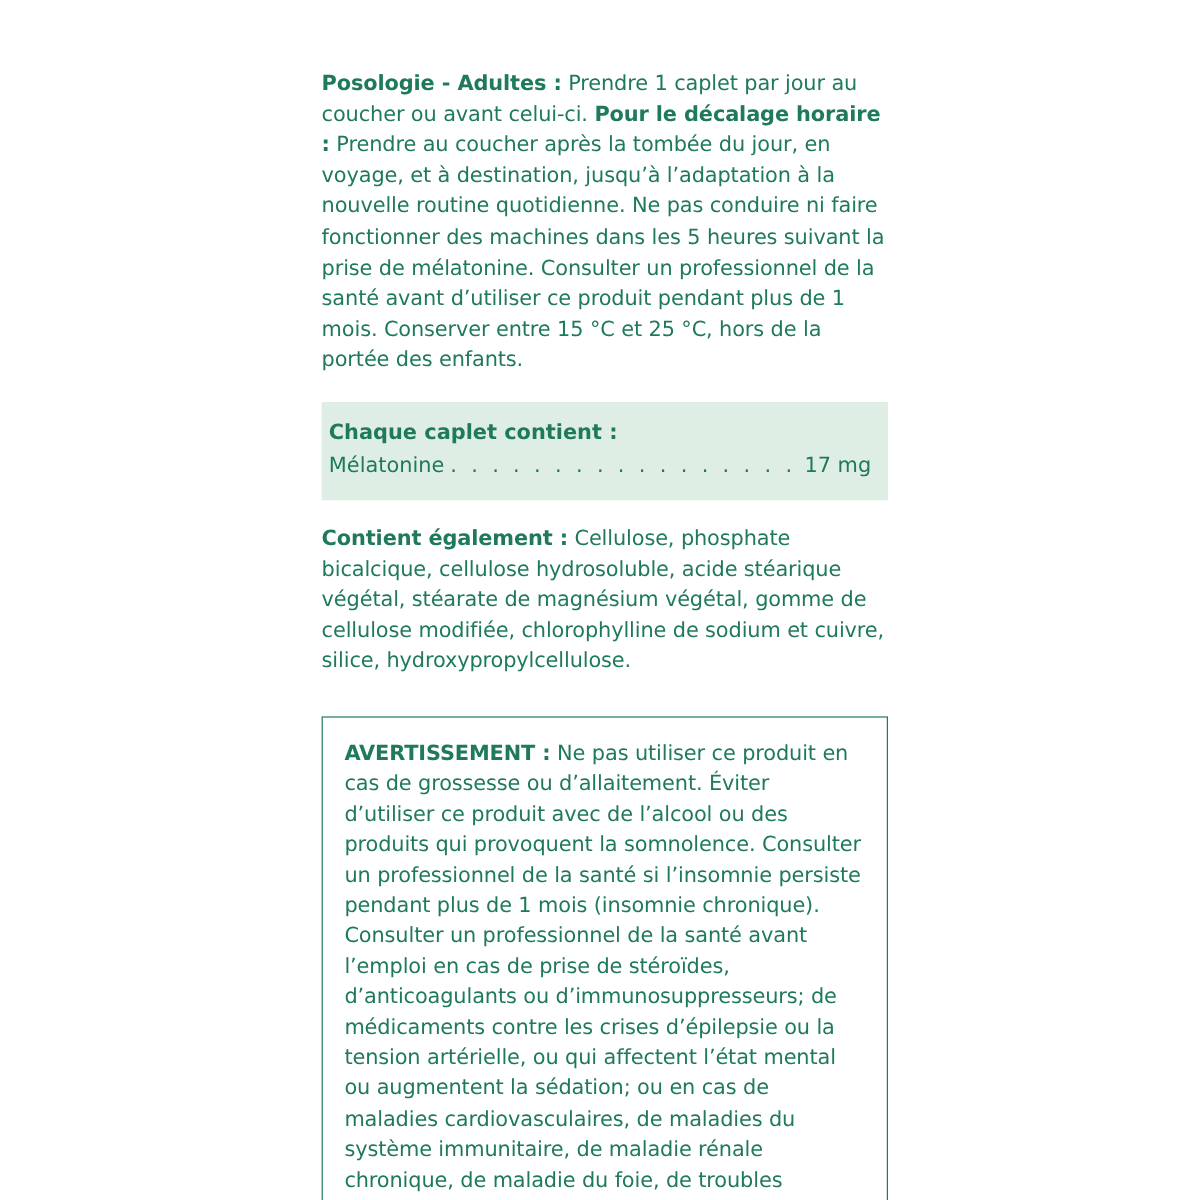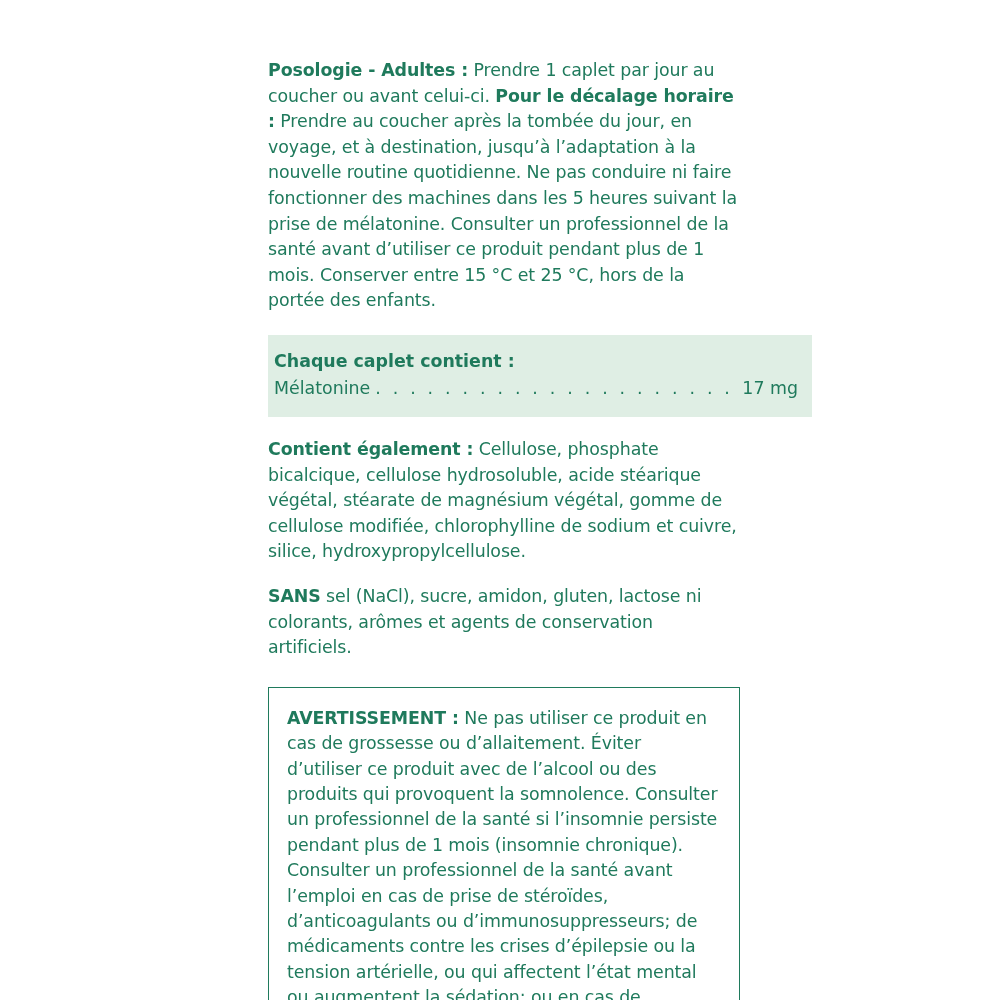--- a/index.html
+++ b/index.html
@@ -38,21 +38,21 @@
   }
   
   .dosage {
     margin-bottom: 21px;
   }
   
   .panel {
     background: #dfeee4;
     padding: 14px 0 16px 0;
     margin: 0 0 20px 0;
-    width: 544px;
+    width: 472px;
     box-sizing: border-box;
   }
   .panel .inner {
     padding: 0 14px 0 6px;
   }
   .panel-title {
     font-size: 17.4px;
     line-height: 25px;
     font-weight: bold;
     color: #1f7a5c;
@@ -76,21 +76,21 @@
     letter-spacing: 3.2px;
     padding: 0 5px;
     color: #1f7a5c;
   }
   .ingredient-amount {
     flex: 0 0 auto;
     padding-left: 4px;
   }
   
   .also {
-    margin-bottom: 19px;
+    margin-bottom: 32px;
   }
   .sans {
     margin-bottom: 26px;
   }
   
   .warning-box {
     border: 1.6px solid #1f7a5c;
     box-sizing: border-box;
     width: 472px;
     padding: 18px 20px 22px 18px;
@@ -113,20 +113,19 @@
         <div class="ingredient-row">
           <span class="ingredient-name">Mélatonine</span>
           <span class="dots">. . . . . . . . . . . . . . . . . . . . . . . . . . . .</span>
           <span class="ingredient-amount">17 mg</span>
         </div>
       </div>
     </div>
 
     <p class="para also"><span class="bold">Contient également :</span><span> Cellulose, phosphate bicalcique, cellulose hydrosoluble, acide stéarique végétal, stéarate de magnésium végétal, gomme de cellulose modifiée, chlorophylline de sodium et cuivre, silice, hydroxypropylcellulose.</span></p>
 
-    <p class="para sans"><span class="bold">SANS</span><span> sel (NaCl), sucre, amidon, gluten, lactose ni colorants, arômes et agents de conservation artificiels.</span></p>
 
     <div class="warning-box">
       <p class="para"><span class="bold">AVERTISSEMENT :</span><span> Ne pas utiliser ce produit en cas de grossesse ou d’allaitement. Éviter d’utiliser ce produit avec de l’alcool ou des produits qui provoquent la somnolence. Consulter un professionnel de la santé si l’insomnie persiste pendant plus de 1 mois (insomnie chronique). Consulter un professionnel de la santé avant l’emploi en cas de prise de stéroïdes, d’anticoagulants ou d’immunosuppresseurs; de médicaments contre les crises d’épilepsie ou la tension artérielle, ou qui affectent l’état mental ou augmentent la sédation; ou en cas de maladies cardiovasculaires, de maladies du système immunitaire, de maladie rénale chronique, de maladie du foie, de troubles hormonaux ou épileptiques, d’asthme, de dépression, de diabète, d’hypoglycémie ou de migraines. Cesser l’emploi en cas de réaction allergique, de mal de tête, de confusion ou de nausée.</span></p>
     </div>
 
   </div>
 </div>
 
 </body></html>

